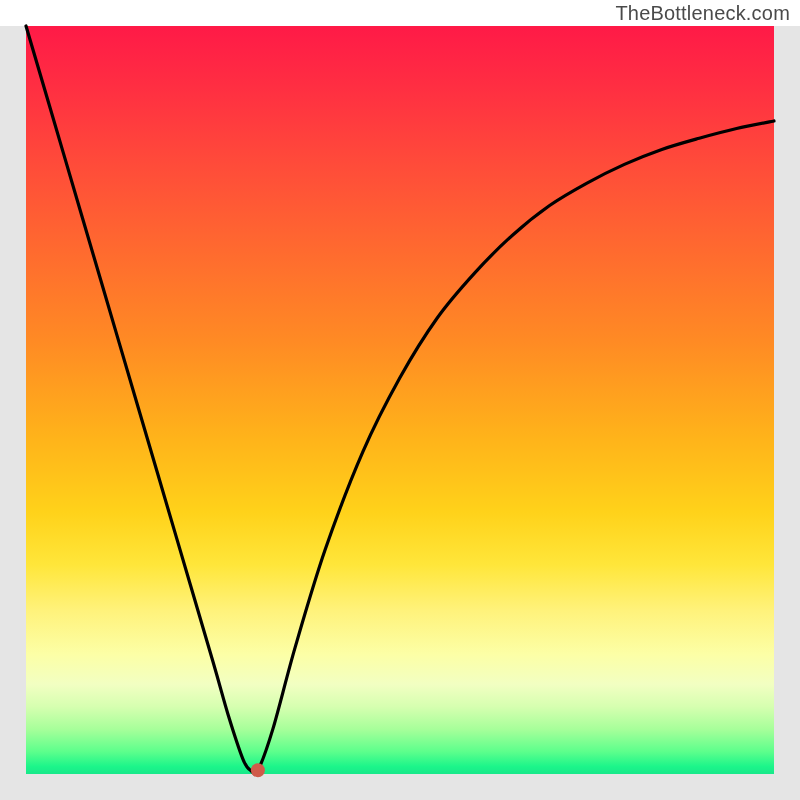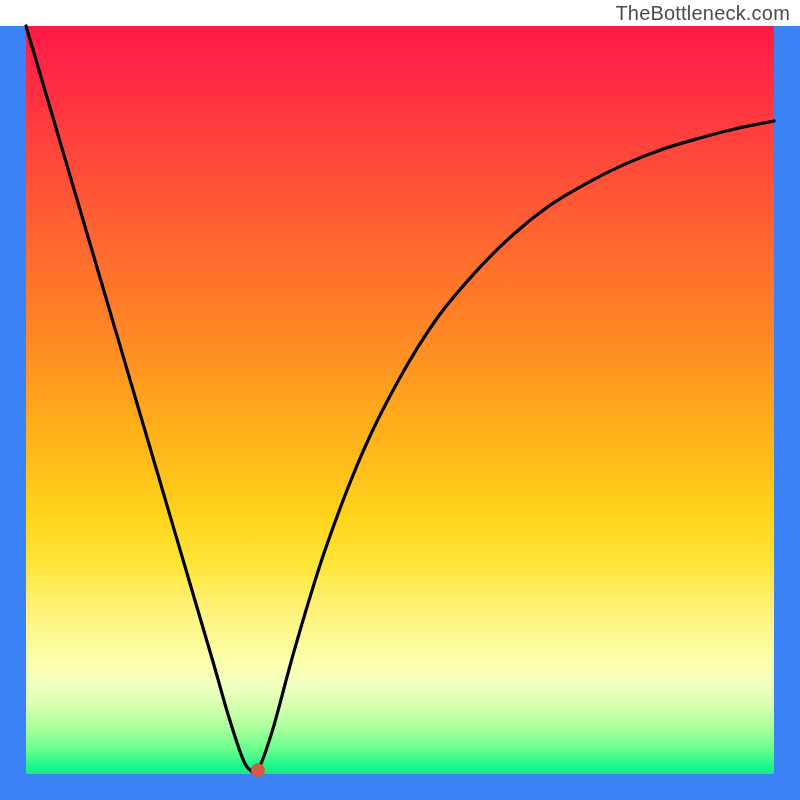--- a/index.html
+++ b/index.html
@@ -10,21 +10,21 @@
     overflow: hidden;
     background: #000;
     font-family: Arial, Helvetica, sans-serif;
   }
   .frame {
     position: absolute;
     top: 0;
     left: 0;
     width: 800px;
     height: 800px;
-    background: #3b82f6;
+    background: #e5e5e5;
   }
   .plot {
     position: absolute;
     top: 26px;
     left: 26px;
     width: 748px;
     height: 748px;
     background: linear-gradient(to bottom,
       #ff1a47 0%,
       #ff2e42 8%,

